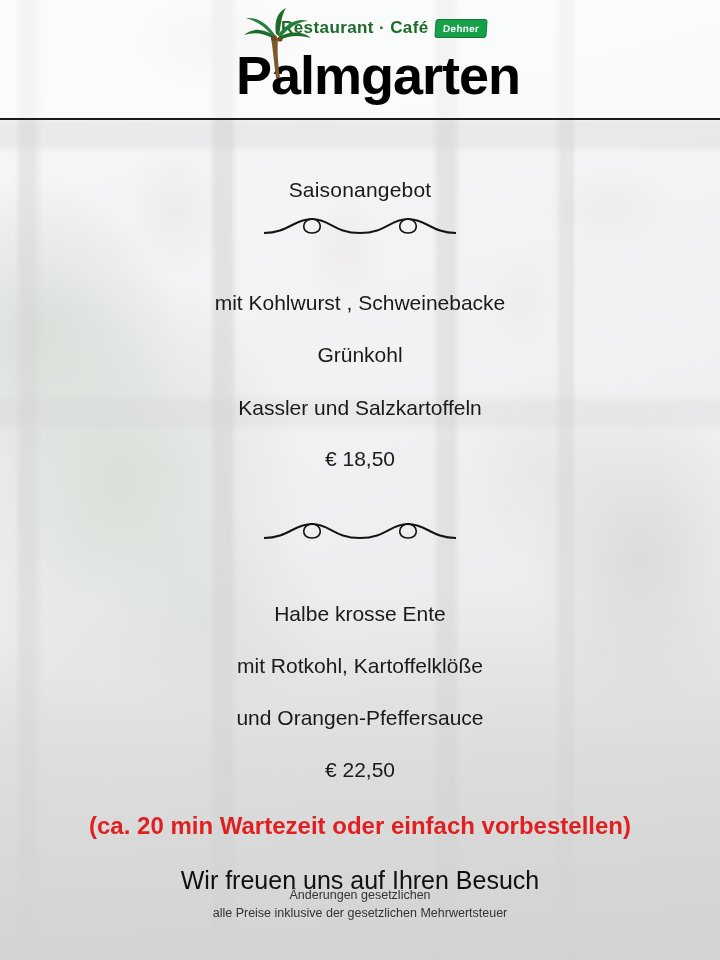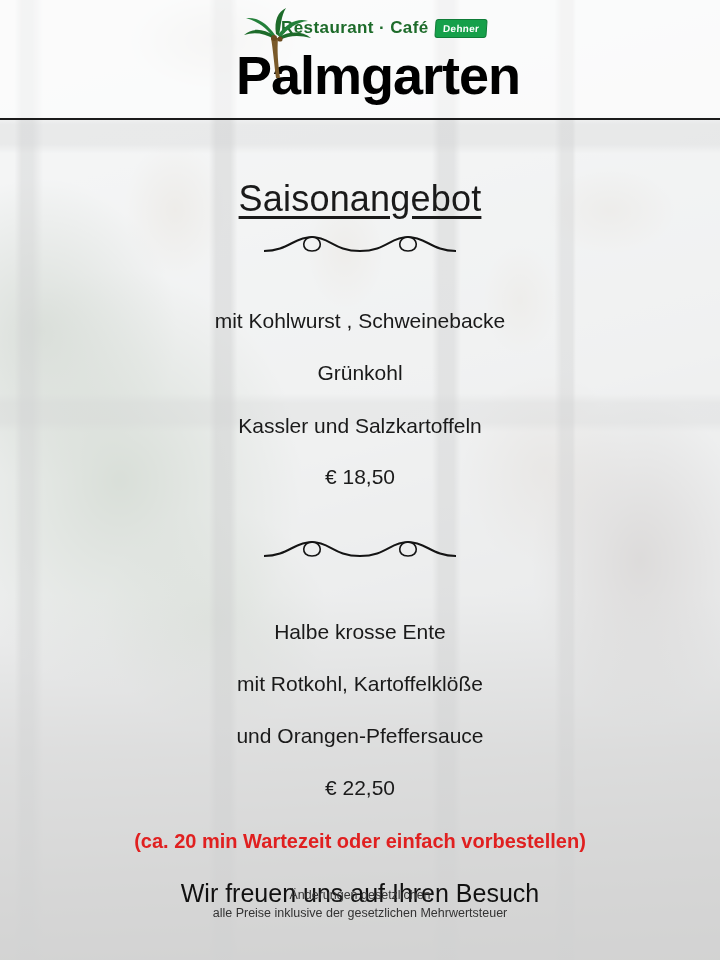--- a/index.html
+++ b/index.html
@@ -134,23 +134,22 @@
   }
 
   
   .menu {
     position: relative;
     text-align: center;
     color: #1a1a1a;
     padding-top: 58px;
   }
   .menu-title {
-    font-size: 36px;
+    font-size: 21px;
     font-weight: 400;
-    text-decoration: underline;
     text-underline-offset: 5px;
     letter-spacing: 0.2px;
   }
   .divider {
     margin: 14px auto 10px auto;
     width: 200px;
     height: 34px;
   }
   .divider.second {
     margin-top: 24px;
@@ -161,21 +160,21 @@
     line-height: 1.25;
     margin: 26px 0;
     font-weight: 400;
     color: #1a1a1a;
   }
   .price {
     font-size: 21px;
     margin: 26px 0;
   }
   .note {
-    font-size: 20px;
+    font-size: 24px;
     font-weight: 700;
     color: #e02020;
     margin: 30px 0 24px 0;
   }
   .closing {
     font-size: 25px;
     margin: 26px 0 0 0;
     color: #111111;
   }
 

